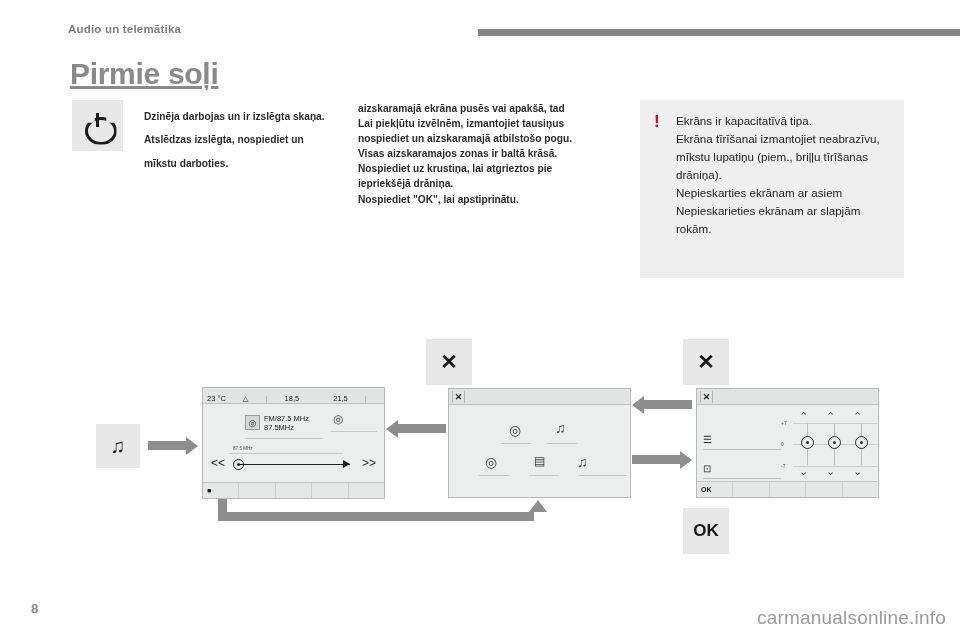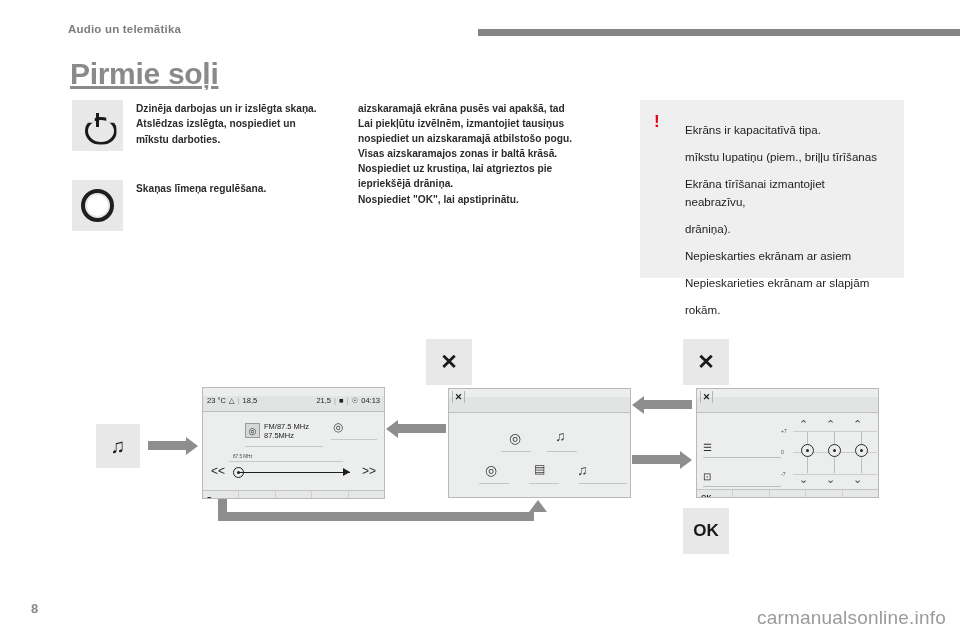--- a/index.html
+++ b/index.html
@@ -42,21 +42,21 @@
   .irow { position: relative; min-height: 52px; margin-bottom: 22px; }
   .ibox {
     position: absolute; left: 0; top: 0;
     width: 51px; height: 51px; background: #e8e8e8;
     display: flex; align-items: center; justify-content: center;
   }
   .irow-txt {
     margin-left: 64px; padding-top: 1px;
     font-size: 10.2px; font-weight: bold; color: #2b2b2b; line-height: 1.5;
   }
-  .irow-txt p { margin: 0; }
+  .irow-txt p { margin: 8px; }
 
   
   .pwr { position: relative; width: 26px; height: 26px; }
   .pwr::before {
     content: ""; position: absolute; left: 0; top: 4px;
     width: 26px; height: 22px; border: 3px solid #1a1a1a;
     border-radius: 50%;
     clip-path: polygon(0 22%, 32% 22%, 32% 0, 68% 0, 68% 22%, 100% 22%, 100% 100%, 0 100%);
   }
   .pwr::after {
@@ -76,31 +76,31 @@
     width: 264px; height: 178px;
     background: #efefef; padding: 12px 14px 12px 14px;
   }
   .warn-bang {
     position: absolute; left: 14px; top: 13px;
     font-size: 17px; font-weight: bold; color: #e3001b; line-height: 1;
   }
   .warn-txt {
     margin-left: 22px; font-size: 11.6px; color: #1d1d1d; line-height: 1.55;
   }
-  .warn-txt p { margin: 9px; }
+  .warn-txt p { margin: 0; }
 
   
   .screen {
     position: absolute; background: #eceded;
     border: 1px solid #b9b9b9; overflow: hidden;
   }
   .scr-status {
     height: 16px; background: #e2e3e3; border-bottom: 1px solid #c0c0c0;
-    display: flex; align-items: flex-start; font-size: 7.5px; color: #1d1d1d;
-    padding: 0 4px; gap: 3px; white-space: nowrap; margin-top: 8px;
+    display: flex; align-items: flex-end; font-size: 7.5px; color: #1d1d1d;
+    padding: 0 4px; gap: 17px; white-space: nowrap;
   }
   .sep { color: #a8a8a8; }
   .grow { flex: 1; }
   .scr-body { position: relative; background: #eceded; height: calc(100% - 16px); }
   .scr-foot {
     position: absolute; left: 0; bottom: 0; width: 100%; height: 16px;
     background: #e6e7e7; border-top: 1px solid #c4c4c4;
     display: flex; align-items: center;
   }
   .scr-foot .cell { flex: 1; border-right: 1px solid #cfcfcf; height: 100%;
@@ -213,47 +213,39 @@
       <div class="ibox">
         <span class="pwr"></span>
       </div>
       <div class="irow-txt">
         <p>Dzinēja darbojas un ir izslēgta skaņa.</p>
         <p>Atslēdzas izslēgta, nospiediet un</p>
         <p>mīkstu darboties.</p>
       </div>
     </div>
 
-    <div class="irow" style="margin-top:28px">
-      <div class="ibox">
-        <span class="knob"></span>
-      </div>
-      <div class="irow-txt">
-        <p>Skaņas līmeņa regulēšana.</p>
-      </div>
-    </div>
 
   </div>
 
   <div class="col-b">
     <p>aizskaramajā ekrāna pusēs vai apakšā, tad</p>
     <p>Lai piekļūtu izvēlnēm, izmantojiet tausiņus</p>
     <p>nospiediet un aizskaramajā atbilstošo pogu.</p>
     <p>Visas aizskaramajos zonas ir baltā krāsā.</p>
     <p>Nospiediet uz krustiņa, lai atgrieztos pie</p>
     <p>iepriekšējā drāniņa.</p>
     <p>Nospiediet "OK", lai apstiprinātu.</p>
   </div>
 
   <div class="warn">
     <div class="warn-bang">!</div>
     <div class="warn-txt">
       <p>Ekrāns ir kapacitatīvā tipa.</p>
+      <p>Ekrāna tīrīšanai izmantojiet neabrazīvu,</p>
       <p>mīkstu lupatiņu (piem., briļļu tīrīšanas</p>
-      <p>Ekrāna tīrīšanai izmantojiet neabrazīvu,</p>
       <p>drāniņa).</p>
       <p>Nepieskarties ekrānam ar asiem</p>
       <p>Nepieskarieties ekrānam ar slapjām</p>
       <p>rokām.</p>
     </div>
   </div>
 
   <div class="sqbtn" style="left:96px; top:424px; width:44px; height:44px; font-size:20px;">
     <span>♫</span>
   </div>

